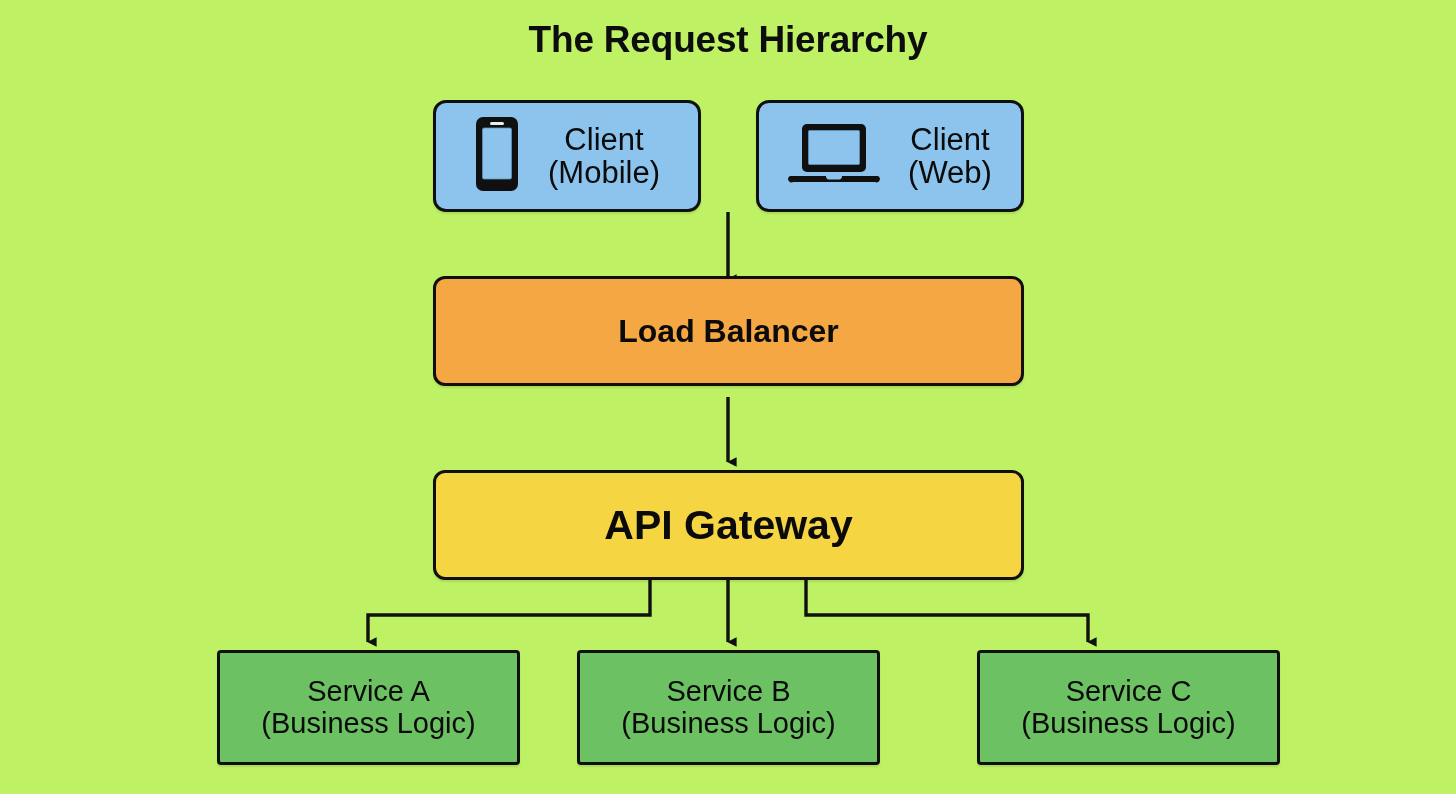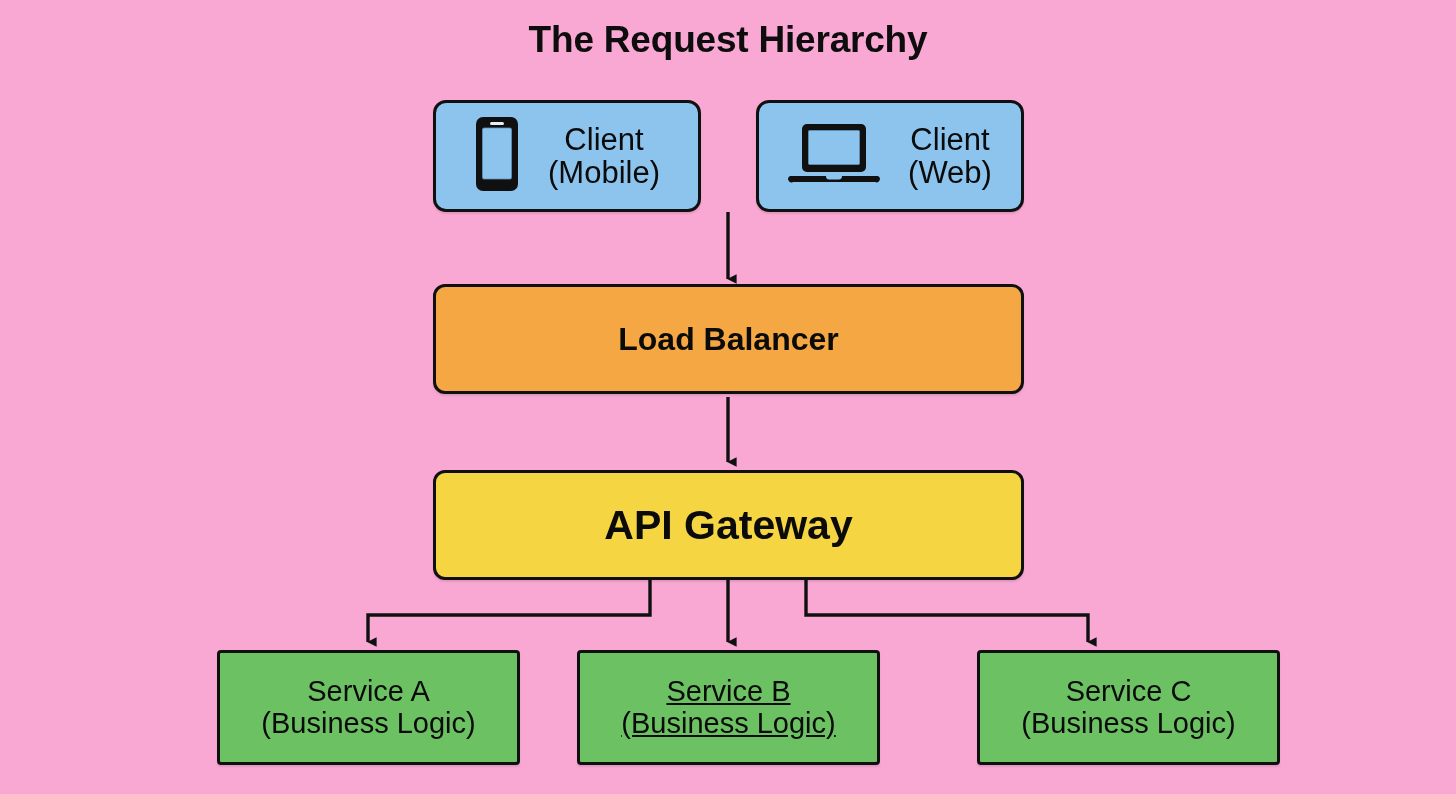--- a/index.html
+++ b/index.html
@@ -12,21 +12,21 @@
     width: 1456px;
     height: 794px;
     overflow: hidden;
     font-family: "Liberation Sans", sans-serif;
     -webkit-font-smoothing: antialiased;
   }
   #canvas {
     position: relative;
     width: 1456px;
     height: 794px;
-    background: #f9a8d4;
+    background: #bef264;
   }
   #wires {
     position: absolute;
     left: 0;
     top: 0;
     width: 1456px;
     height: 794px;
     pointer-events: none;
   }
 
@@ -84,42 +84,42 @@
     box-sizing: border-box;
   }
   .client .lines { font-size: 31px; }
   .client .l1 { font-weight: normal; }
   .client .l2 { font-weight: normal; }
 
   .glyph { flex: 0 0 auto; display: block; }
 
   
   #load-balancer {
-    left: 433px; top: 284px; width: 591px; height: 110px;
+    left: 433px; top: 276px; width: 591px; height: 110px;
     background: #f4a742;
   }
   #load-balancer .lines { font-size: 30px; }
   #load-balancer .l1 { font-weight: bold; font-size: 32px; }
 
   #api-gateway {
     left: 433px; top: 470px; width: 591px; height: 110px;
     background: #f6d543;
   }
   #api-gateway .lines { font-size: 30px; }
   #api-gateway .l1 { font-weight: bold; font-size: 41px; }
 
   
   .service {
     top: 650px; height: 115px;
     background: #6cc163;
     border-radius: 4px;
   }
   .service .lines { font-size: 29px; }
   #service-a { left: 217px; width: 303px; }
-  #service-b { left: 577px; width: 303px; text-decoration: underline; }
+  #service-b { left: 577px; width: 303px; }
   #service-c { left: 977px; width: 303px; }
 </style>
 </head>
 <body>
 
 <div id="canvas">
 
   <div class="title">The Request Hierarchy</div>
 
   <svg id="wires" viewBox="0 0 1456 794">

